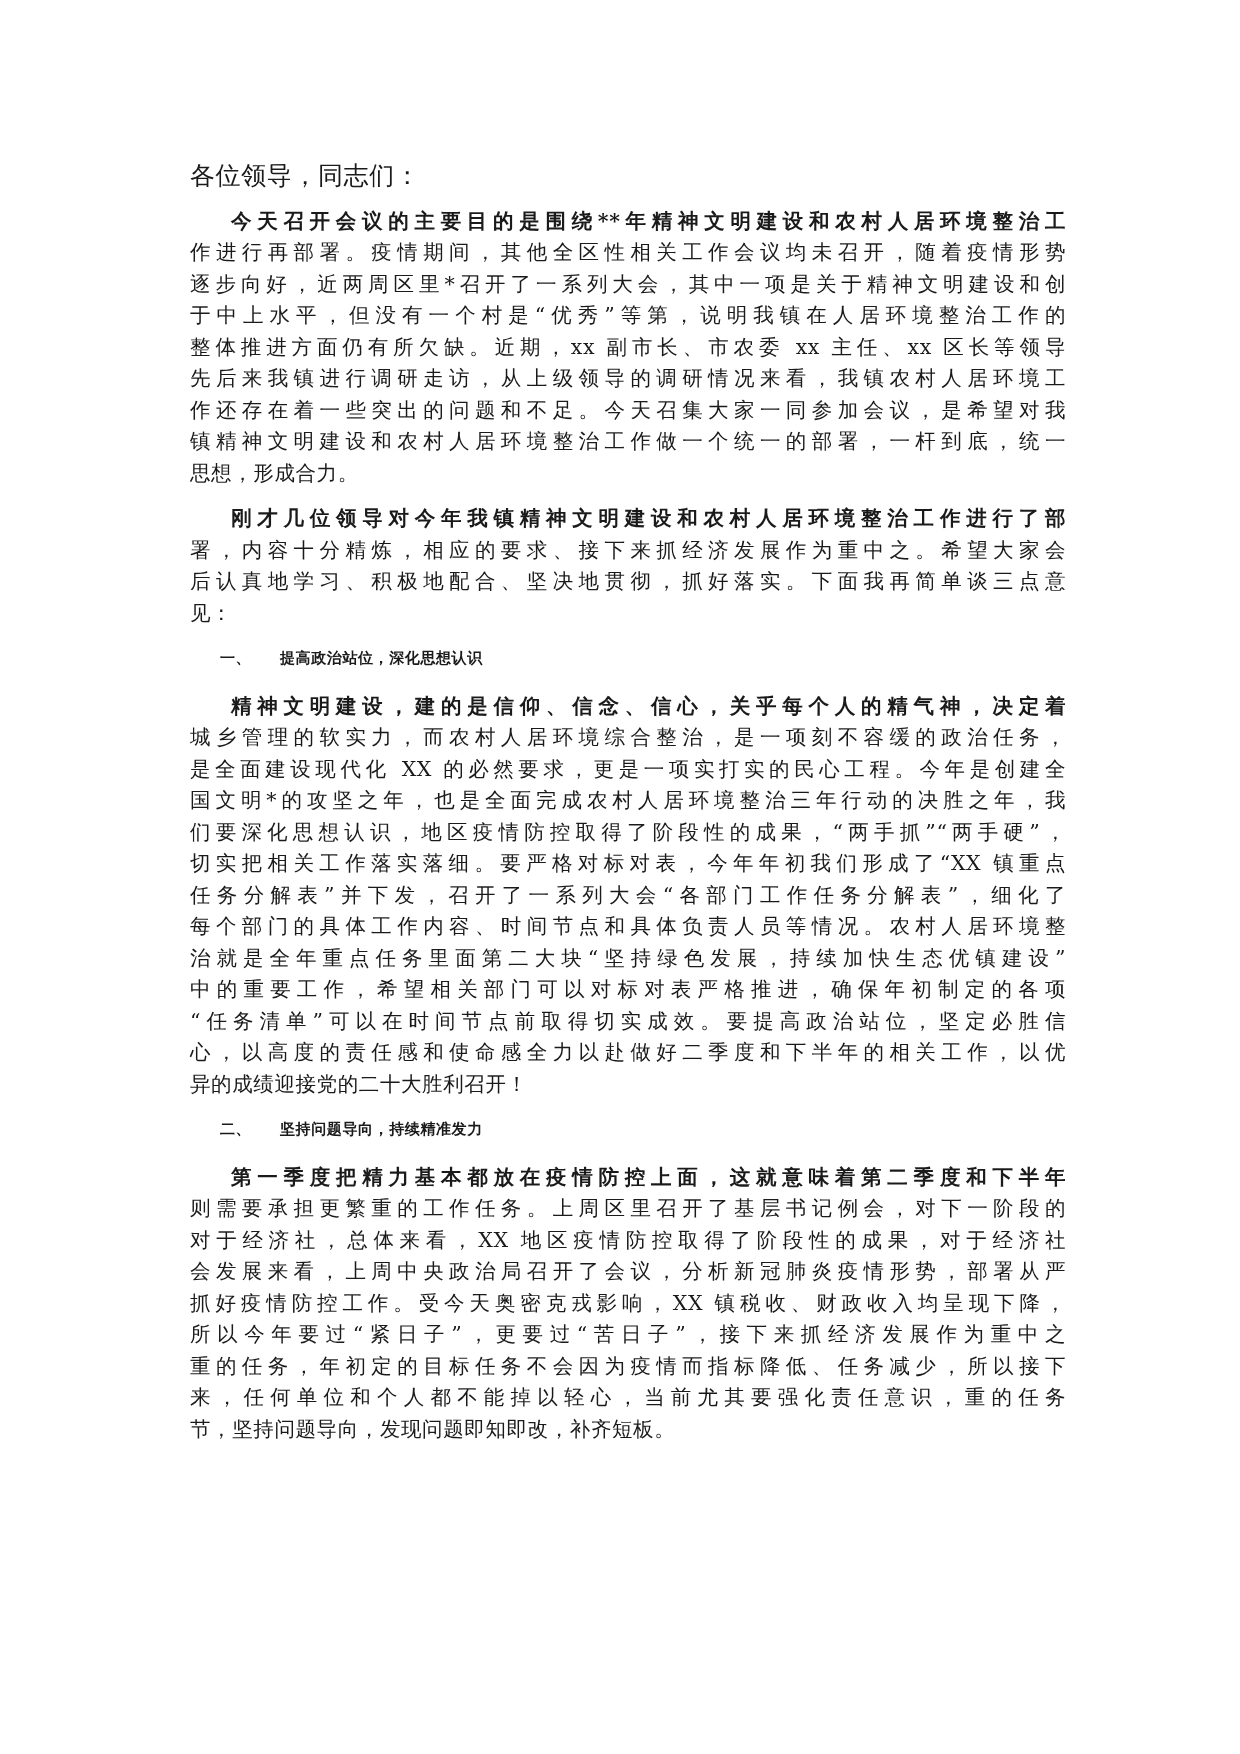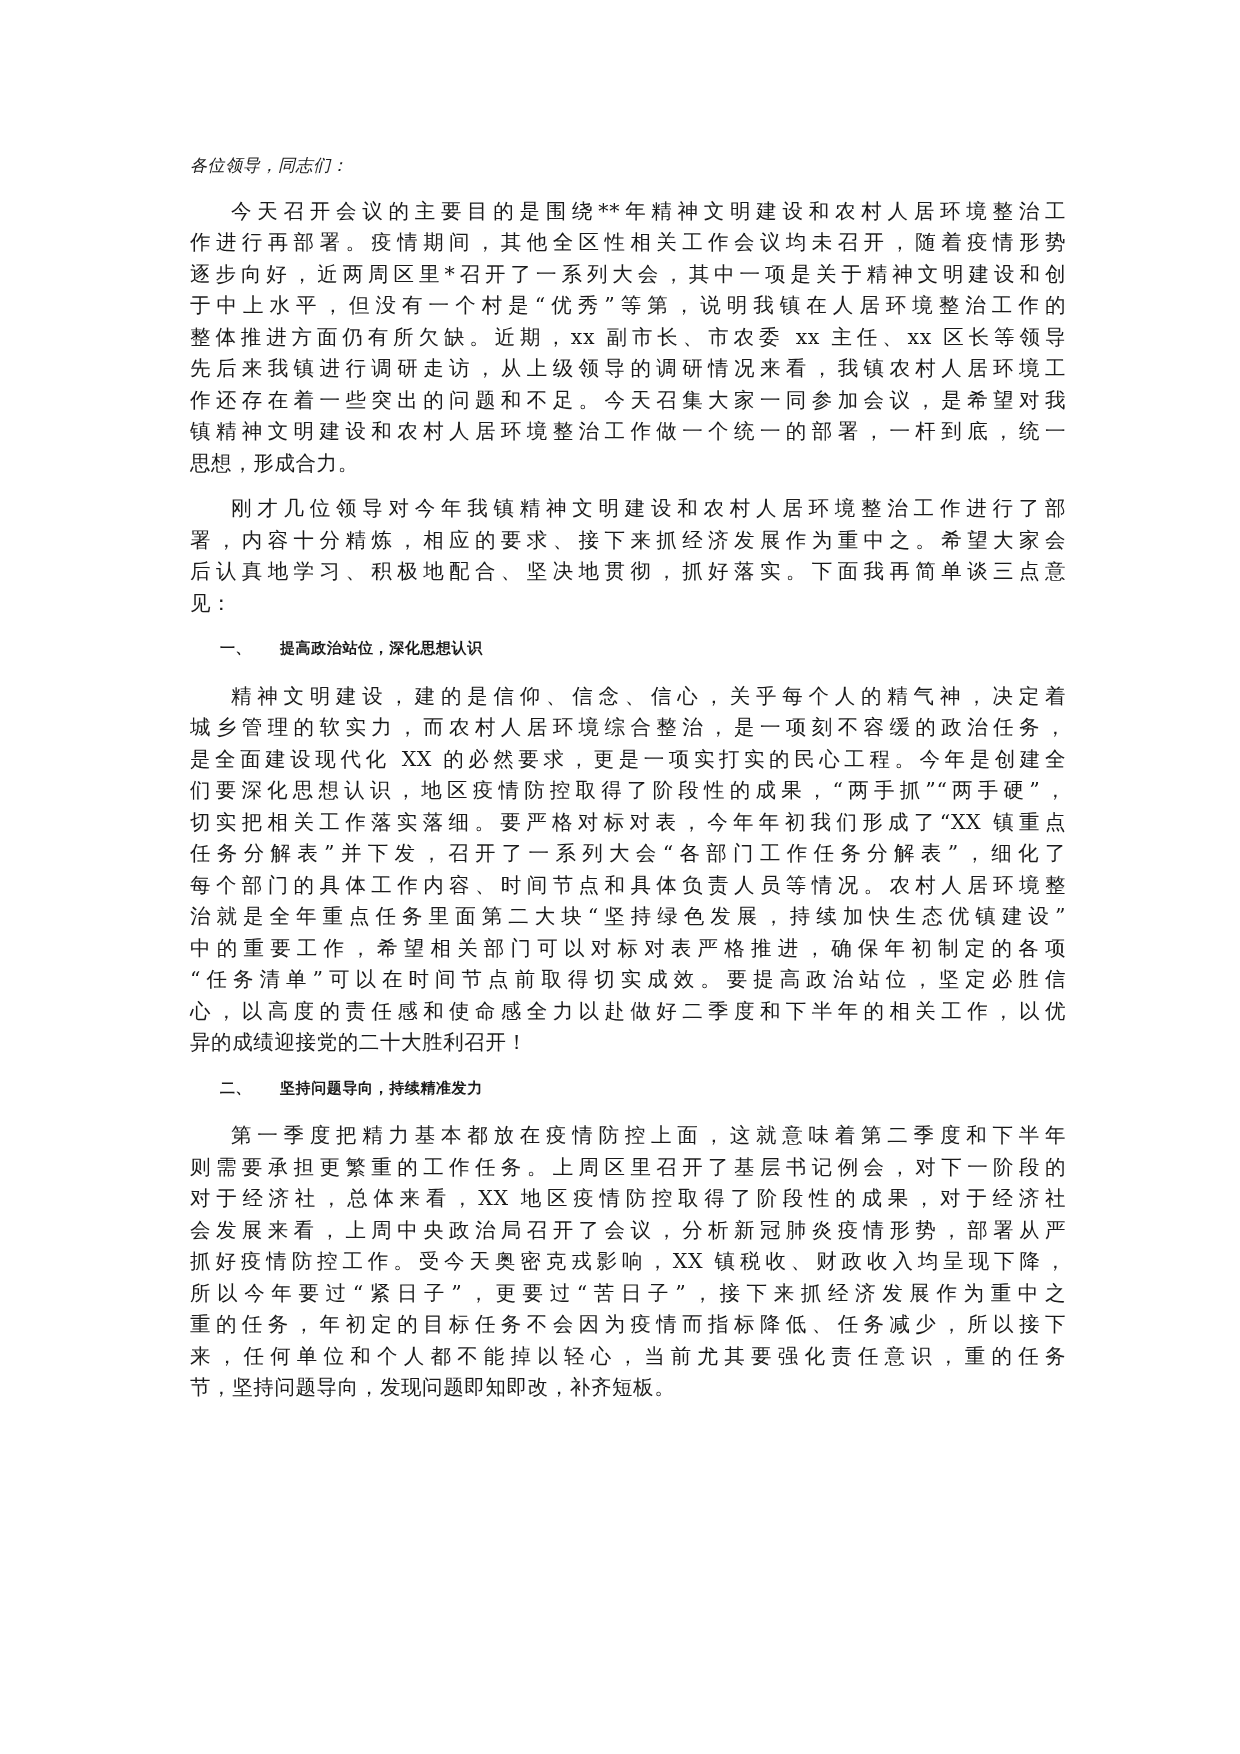--- a/index.html
+++ b/index.html
@@ -15,42 +15,42 @@
       font-family: "DejaVu Serif", "Liberation Serif", serif;
       color: #1a1a1a;
     }
     .page {
       position: absolute;
       left: 190px;
       top: 150px;
       width: 876px;
     }
     .salutation {
-      font-size: 17px;
+      font-size: 25px;
       line-height: 31.5px;
-      margin: 0 0 14px 0;
+      margin: 10px 0 14px 0;
       letter-spacing: 0.6px;
-      font-style: italic;
     }
     .para {
       font-size: 20.5px;
       line-height: 31.5px;
       margin: 0 0 14px 0;
       text-indent: 2em;
       text-align: justify;
       letter-spacing: 0.6px;
     }
     .para .line {
       display: block;
       white-space: nowrap;
       text-align: justify;
       text-align-last: justify;
     }
     .para .line.first {
       padding-left: 2em;
+      font-weight: bold;
     }
     .para .line.last {
       text-align-last: left;
     }
     .para {
       text-indent: 0;
     }
     .heading {
       font-family: "DejaVu Sans", "Liberation Sans", sans-serif;
       font-weight: bold;
@@ -86,20 +86,21 @@
         <span class="line first">刚才几位领导对今年我镇精神文明建设和农村人居环境整治工作进行了部</span>
         <span class="line">署，内容十分精炼，相应的要求、接下来抓经济发展作为重中之。希望大家会</span>
         <span class="line">后认真地学习、积极地配合、坚决地贯彻，抓好落实。下面我再简单谈三点意</span>
         <span class="line last">见：</span>
       </div>
       <div class="heading"><span class="num">一、</span><span>提高政治站位，深化思想认识</span></div>
       <div class="para">
         <span class="line first">精神文明建设，建的是信仰、信念、信心，关乎每个人的精气神，决定着</span>
         <span class="line">城乡管理的软实力，而农村人居环境综合整治，是一项刻不容缓的政治任务，</span>
         <span class="line">是全面建设现代化 XX 的必然要求，更是一项实打实的民心工程。今年是创建全</span>
+        <span class="line">国文明*的攻坚之年，也是全面完成农村人居环境整治三年行动的决胜之年，我</span>
         <span class="line">们要深化思想认识，地区疫情防控取得了阶段性的成果，“两手抓”“两手硬”，</span>
         <span class="line">切实把相关工作落实落细。要严格对标对表，今年年初我们形成了“XX 镇重点</span>
         <span class="line">任务分解表”并下发，召开了一系列大会“各部门工作任务分解表”，细化了</span>
         <span class="line">每个部门的具体工作内容、时间节点和具体负责人员等情况。农村人居环境整</span>
         <span class="line">治就是全年重点任务里面第二大块“坚持绿色发展，持续加快生态优镇建设”</span>
         <span class="line">中的重要工作，希望相关部门可以对标对表严格推进，确保年初制定的各项</span>
         <span class="line">“任务清单”可以在时间节点前取得切实成效。要提高政治站位，坚定必胜信</span>
         <span class="line">心，以高度的责任感和使命感全力以赴做好二季度和下半年的相关工作，以优</span>
         <span class="line last">异的成绩迎接党的二十大胜利召开！</span>
       </div>

